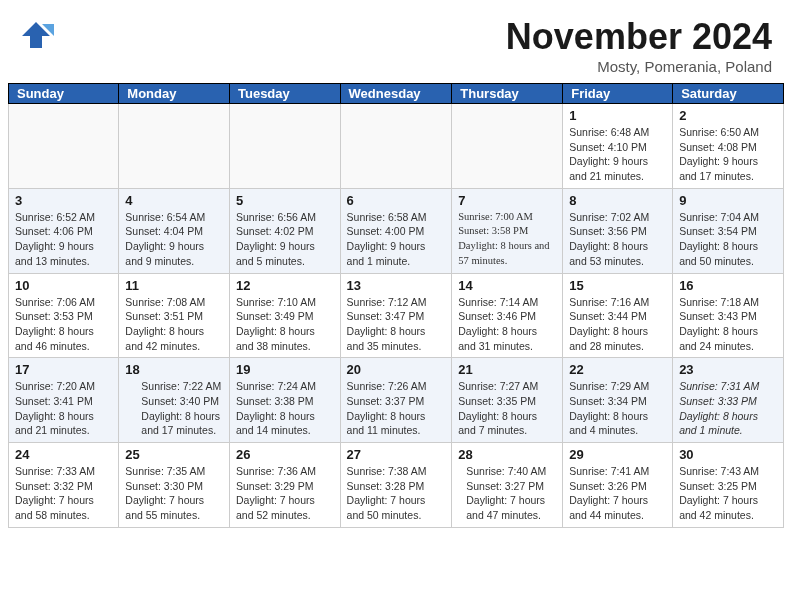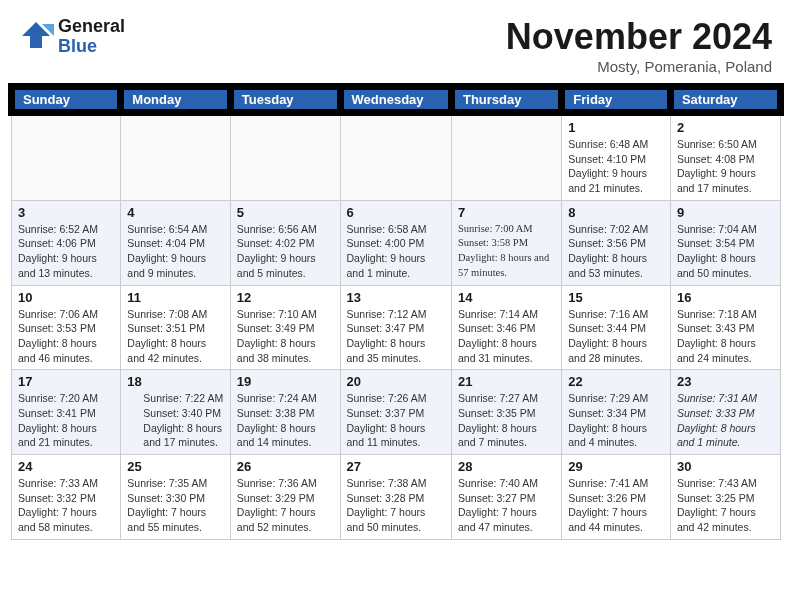--- a/index.html
+++ b/index.html
@@ -3,44 +3,40 @@
   <meta charset="utf-8">
   <style>
     * { box-sizing: border-box; margin: 0; padding: 0; }
     body { font-family: Arial, sans-serif; background: #fff; width: 792px; min-height: 612px; }
     .header { display: flex; align-items: flex-start; justify-content: space-between; padding: 16px 20px 8px 16px; }
     .logo { display: flex; align-items: center; }
     .title-section { text-align: right; }
     .month-title { font-size: 36px; font-weight: bold; color: #1a1a1a; }
     .location { font-size: 15px; color: #555; }
     .calendar { width: 100%; border-collapse: collapse; margin: 0 0 0 0; }
-    .calendar th { background: #2962b0; color: #fff; font-size: 13px; font-weight: bold; text-align: left; padding: 2px 8px; border: 7px solid #000000; }
+    .calendar th { background: #2962b0; color: #fff; font-size: 13px; font-weight: bold; text-align: left; padding: 2px 8px; border: 1px solid #000000; }
     .calendar td { border: 1px solid #ccc; vertical-align: top; padding: 4px 6px; width: 113px; min-height: 80px; background: #fff; }
     .calendar tr:nth-child(even) td { background: #f0f4fa; }
     .calendar tr:nth-child(odd) td { background: #fff; }
     .day-num { font-size: 13px; font-weight: bold; color: #1a1a1a; }
     .day-info { font-size: 10.5px; color: #333; margin-top: 2px; line-height: 1.4; }
     .empty { background: #f9f9f9 !important; }
     .calendar thead tr th { background: #2962b0; }
     .wrapper { padding: 0 8px 8px 8px; }
   </style>
 </head>
 <body>
 
 <div class="header">
   <div class="logo">
     <div>
       <svg width="38" height="38" viewBox="0 0 38 38">
         <polygon points="20,6 34,20 26,20 26,32 14,32 14,20 6,20" fill="#2962b0"></polygon>
         <polygon points="26,8 38,8 38,20" fill="#5ba3e0"></polygon>
       </svg>
-    </div>
-    <div style="margin-left:4px;">
-      <div style="font-size:18px;font-weight:bold;color:#1a1a1a;line-height:1.1;">General</div>
-      <div style="font-size:18px;font-weight:bold;color:#2962b0;line-height:1.1;">Blue</div>
     </div>
   </div>
   <div class="title-section">
     <div class="month-title">November 2024</div>
     <div class="location">Mosty, Pomerania, Poland</div>
   </div>
 </div>
 
 <div class="wrapper">
   <table class="calendar">
@@ -227,21 +223,21 @@
 Daylight: 7 hours and 52 minutes.</div>
           </td>
           <td>
             <div class="day-num">27</div>
             <div class="day-info" style="white-space: pre-line;">Sunrise: 7:38 AM
 Sunset: 3:28 PM
 Daylight: 7 hours and 50 minutes.</div>
           </td>
           <td>
             <div class="day-num">28</div>
-            <div class="day-info" style="white-space: pre-line;">Sunrise: 7:40 AM
+            <div class="day-info" style="white-space: pre-line; margin-left: 8px;">Sunrise: 7:40 AM
 Sunset: 3:27 PM
 Daylight: 7 hours and 47 minutes.</div>
           </td>
           <td>
             <div class="day-num">29</div>
             <div class="day-info" style="white-space: pre-line;">Sunrise: 7:41 AM
 Sunset: 3:26 PM
 Daylight: 7 hours and 44 minutes.</div>
           </td>
           <td>

